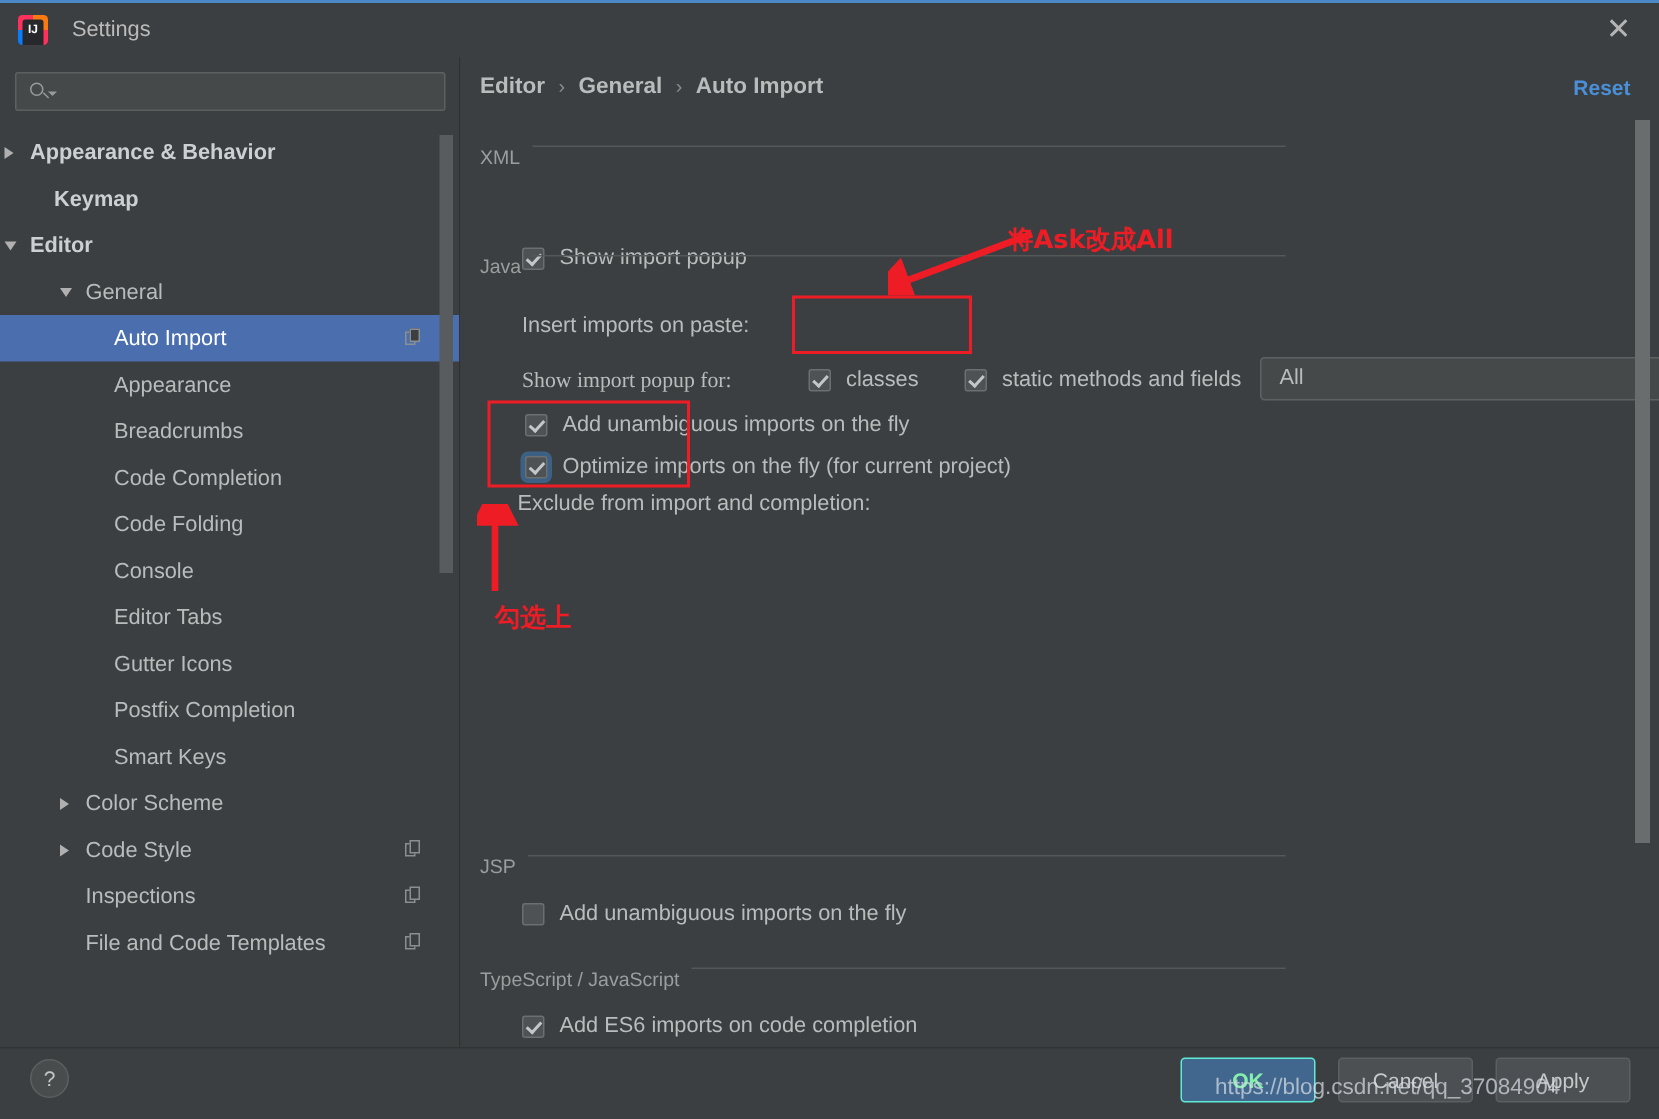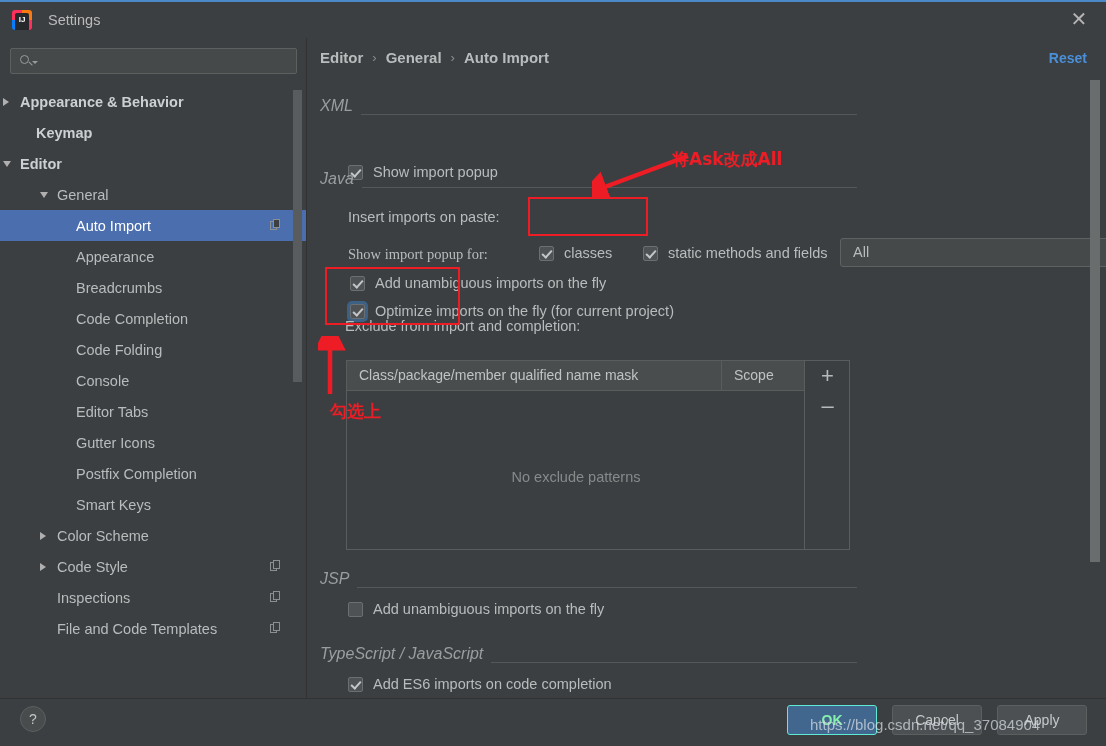--- a/index.html
+++ b/index.html
@@ -124,22 +124,22 @@
     display:flex; align-items:center; gap:9px;
   }
   #breadcrumb .sep { color:#8a8d8f; font-weight:normal; font-size:13px; }
   #breadcrumb .crumb { cursor:pointer; }
   #reset-link {
     position:absolute; right:19px; top:12px;
     color:#4a90d9; font-size:14px; font-weight:bold; cursor:pointer;margin-left:19px;
   }
 
   .group-header {
-    position:absolute; display:flex; align-items:flex-end; gap:8px;
-    color:#9b9e9f; font-size:16px; width:537px;font-style:italic;
+    position:absolute; display:flex; align-items:flex-start; gap:8px;
+    color:#9b9e9f; font-size:13px; width:537px;
   }
   .group-header .line { flex:1; height:1px; background:#555859; }
 
   .cb-row {
     position:absolute; display:flex; align-items:center;
     color:#b9bcbd; font-size:14.5px; white-space:nowrap;
   }
   .cbox {
     width:15px; height:15px; border:1px solid #6b6f70;
     background:#4f5254; border-radius:2px; position:relative; flex:none;
@@ -399,35 +399,22 @@
 
     <div class="cb-row" style="left:43px; top:237px;">
       <span class="cbox checked"></span>
       <span class="cb-label">Add unambiguous imports on the fly</span>
     </div>
     <div class="cb-row" style="left:43px; top:265px;">
       <span class="cbox checked focused"></span>
       <span class="cb-label">Optimize imports on the fly (for current project)</span>
     </div>
 
-    <div class="plain-label" style="left:38px; top:280px;">Exclude from import and completion:</div>
-
-    <div id="exclude-table" style="left:39px; top:322px;">
-      <div class="head">
-        <div class="c1">Class/package/member qualified name mask</div>
-        <div class="c2">Scope</div>
-      </div>
-      <div class="body">
-        <div class="empty">No exclude patterns</div>
-      </div>
-      <div class="side">
-        <div id="btn-add">+</div>
-        <div id="btn-remove">–</div>
-      </div>
-    </div>
+    <div class="plain-label" style="left:38px; top:290px;">Exclude from import and completion:</div>
+
 
     <div class="group-header" style="left:13px; top:532px;">
       <span>JSP</span>
       <span class="line"></span>
     </div>
     <div class="cb-row" style="left:41px; top:563px;">
       <span class="cbox"></span>
       <span class="cb-label">Add unambiguous imports on the fly</span>
     </div>
 

